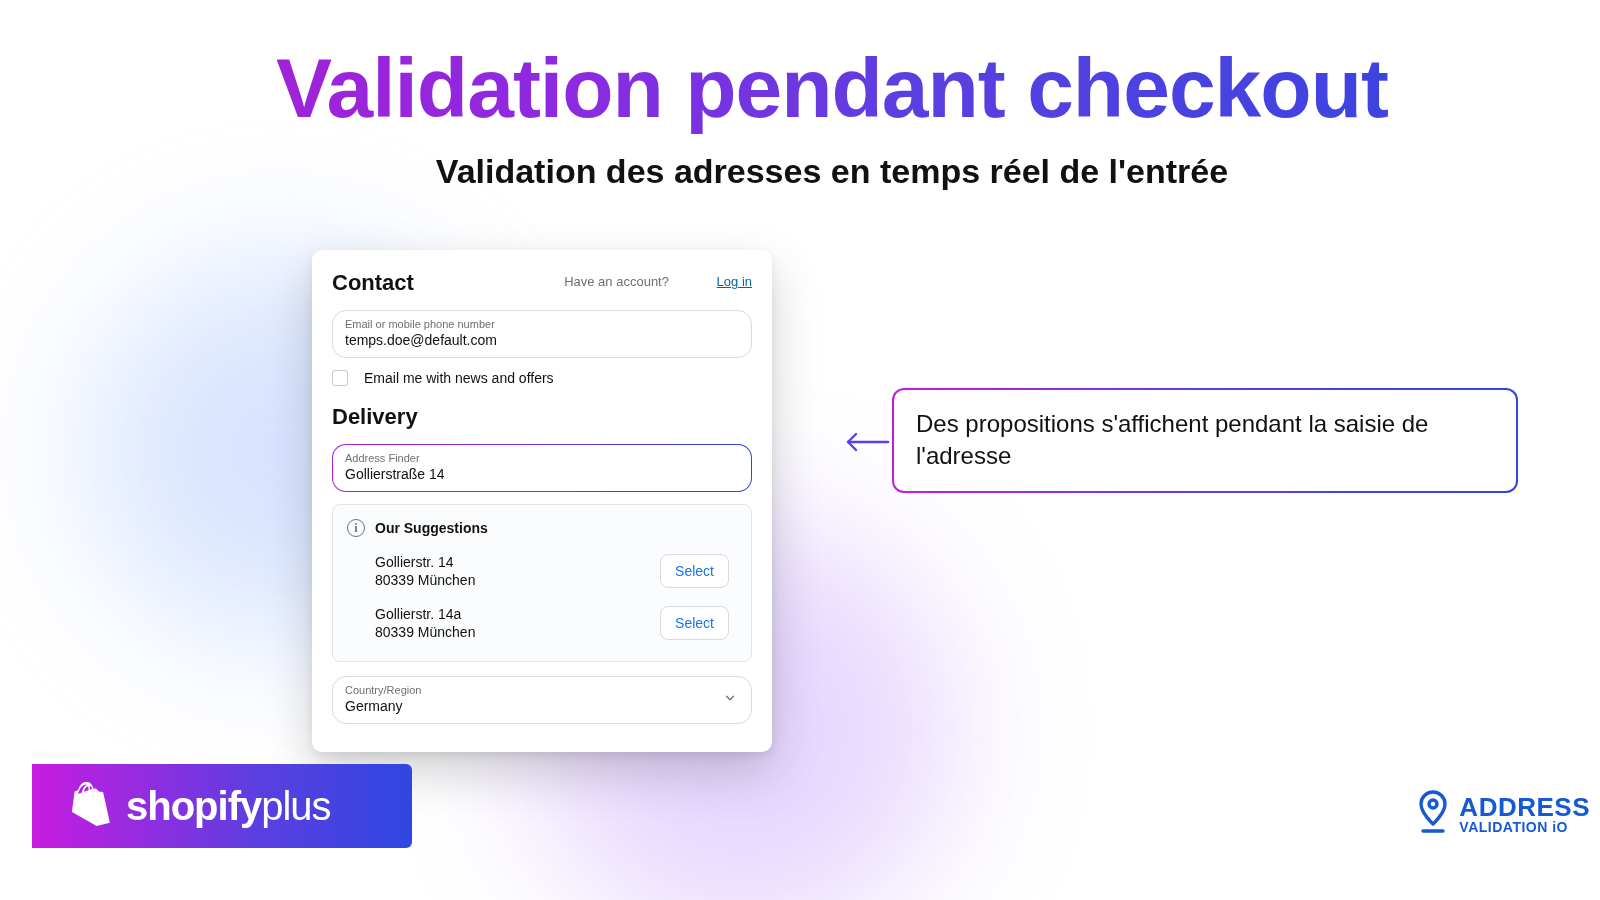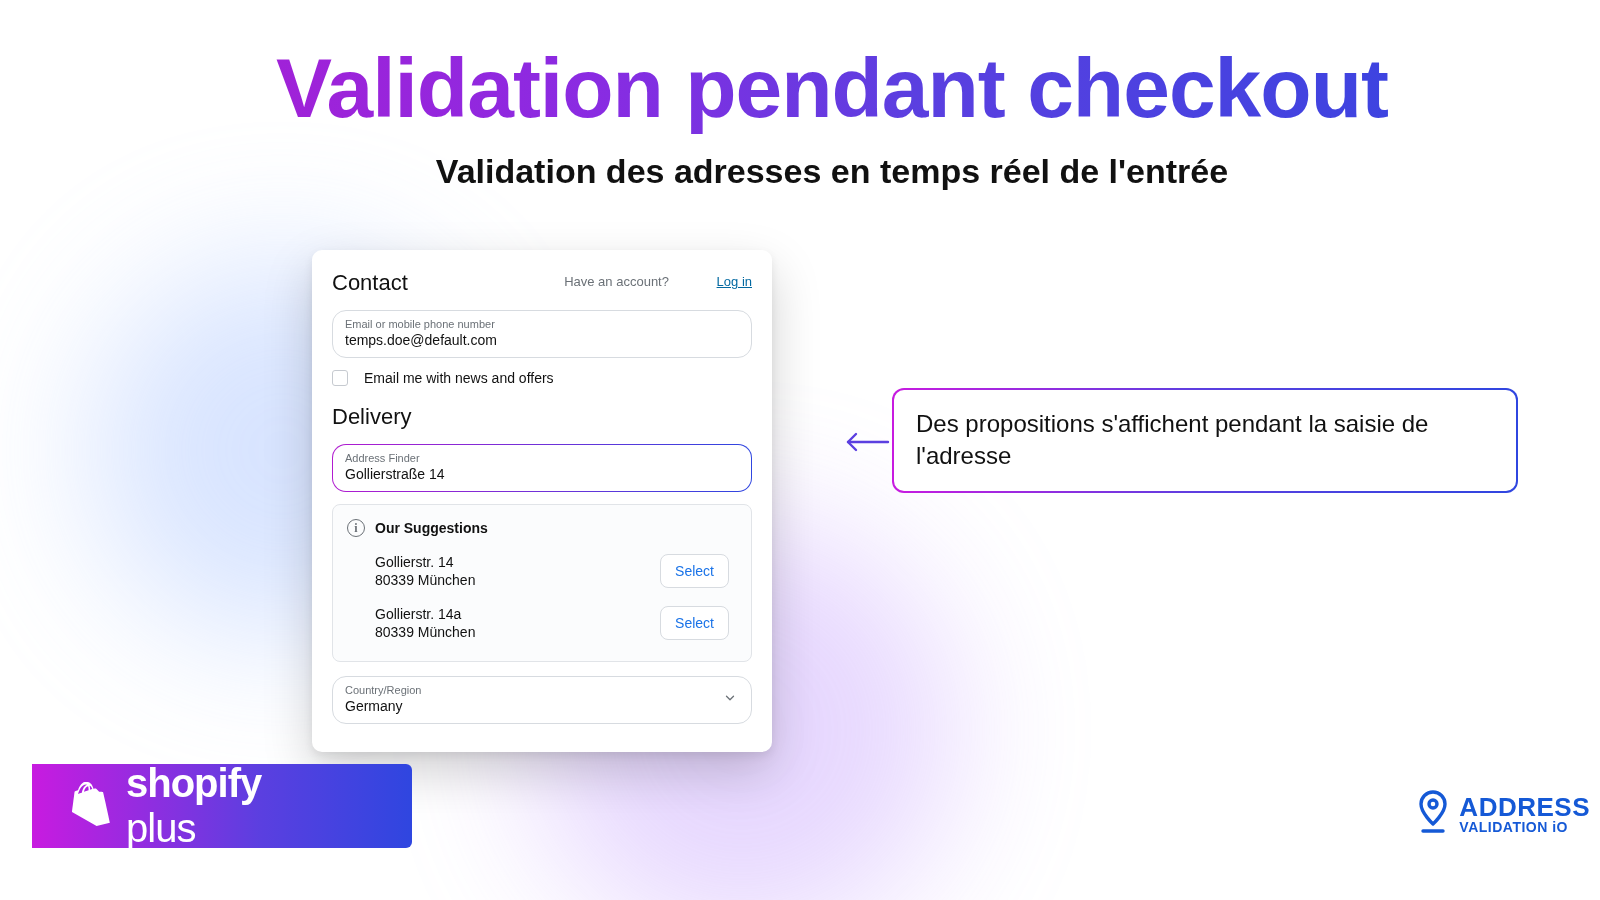--- a/index.html
+++ b/index.html
@@ -23,21 +23,21 @@
     font-size: 34px; font-weight: 600; color: #111;
   }
 
   
   .card {
     position: absolute; left: 280px; top: 250px; width: 460px;
     background: #fff; border-radius: 10px;
     box-shadow: 0 20px 50px rgba(0,0,0,.18), 0 4px 10px rgba(0,0,0,.08);
     padding: 20px 20px 16px;
   }
-  .card h2 { font-size: 22px; font-weight: 400; color: #111; margin-bottom: 14px; }
+  .card h2 { font-size: 22px; font-weight: 700; color: #111; margin-bottom: 14px; }
   .account-line { position: absolute; right: 20px; top: 24px; font-size: 13px; color: #6b7177; }
   .account-line a { color: #0369a1; text-decoration: underline; cursor: pointer; padding-left: 44px; }
 
   .field { border: 1px solid #d7dbe0; border-radius: 14px; padding: 6px 12px 8px; margin-bottom: 12px; background: #fff; }
   .field .label { font-size: 11px; color: #6b7177; line-height: 14px; }
   .field .value { font-size: 14px; color: #111; line-height: 18px; }
   .field.focused {
     border: 1.5px solid transparent;
     background:
       linear-gradient(#fff,#fff) padding-box,
@@ -75,21 +75,21 @@
   }
   .arrow { position: absolute; left: 810px; top: 430px; color: #5b3fe0; }
 
   
   .shopify-badge {
     position: absolute; left: 0; bottom: 52px; height: 84px; width: 380px;
     background: linear-gradient(90deg,#c81be0 0%, #5b3fe0 60%, #2f46e0 100%);
     display: flex; align-items: center; padding-left: 40px; gap: 14px;
     color: #fff; border-top-right-radius: 6px; border-bottom-right-radius: 6px;
   }
-  .shopify-text { font-size: 40px; font-weight: 800; letter-spacing: -1px; display: inline-flex; align-items: flex-start; flex-direction: column; }
+  .shopify-text { font-size: 40px; font-weight: 800; letter-spacing: -1px; display: inline-flex; align-items: center; }
   .shopify-text .plus { font-weight: 400; }
 
   .av-badge { position: absolute; right: 42px; bottom: 62px; display: flex; align-items: center; gap: 10px; color: #1559d6; }
   .av-text { line-height: 1; }
   .av-text .t1 { font-size: 26px; font-weight: 800; letter-spacing: .5px; }
   .av-text .t2 { font-size: 14px; font-weight: 700; letter-spacing: .5px; }
 </style>
 </head>
 <body>
 

